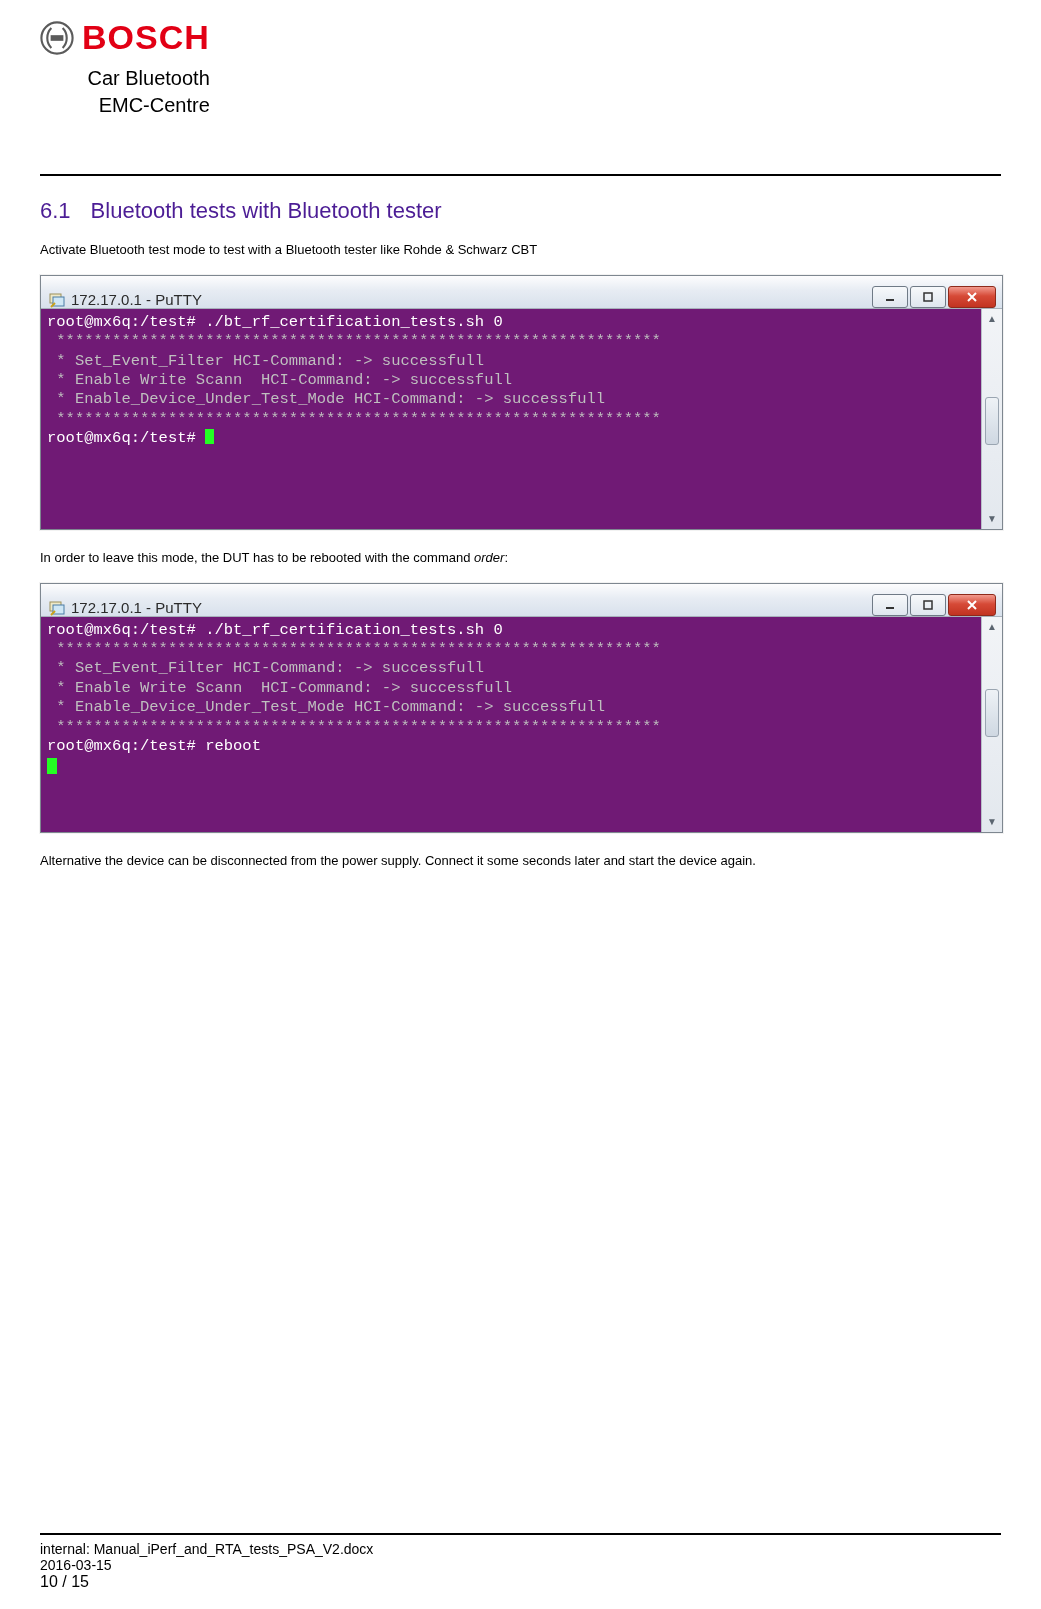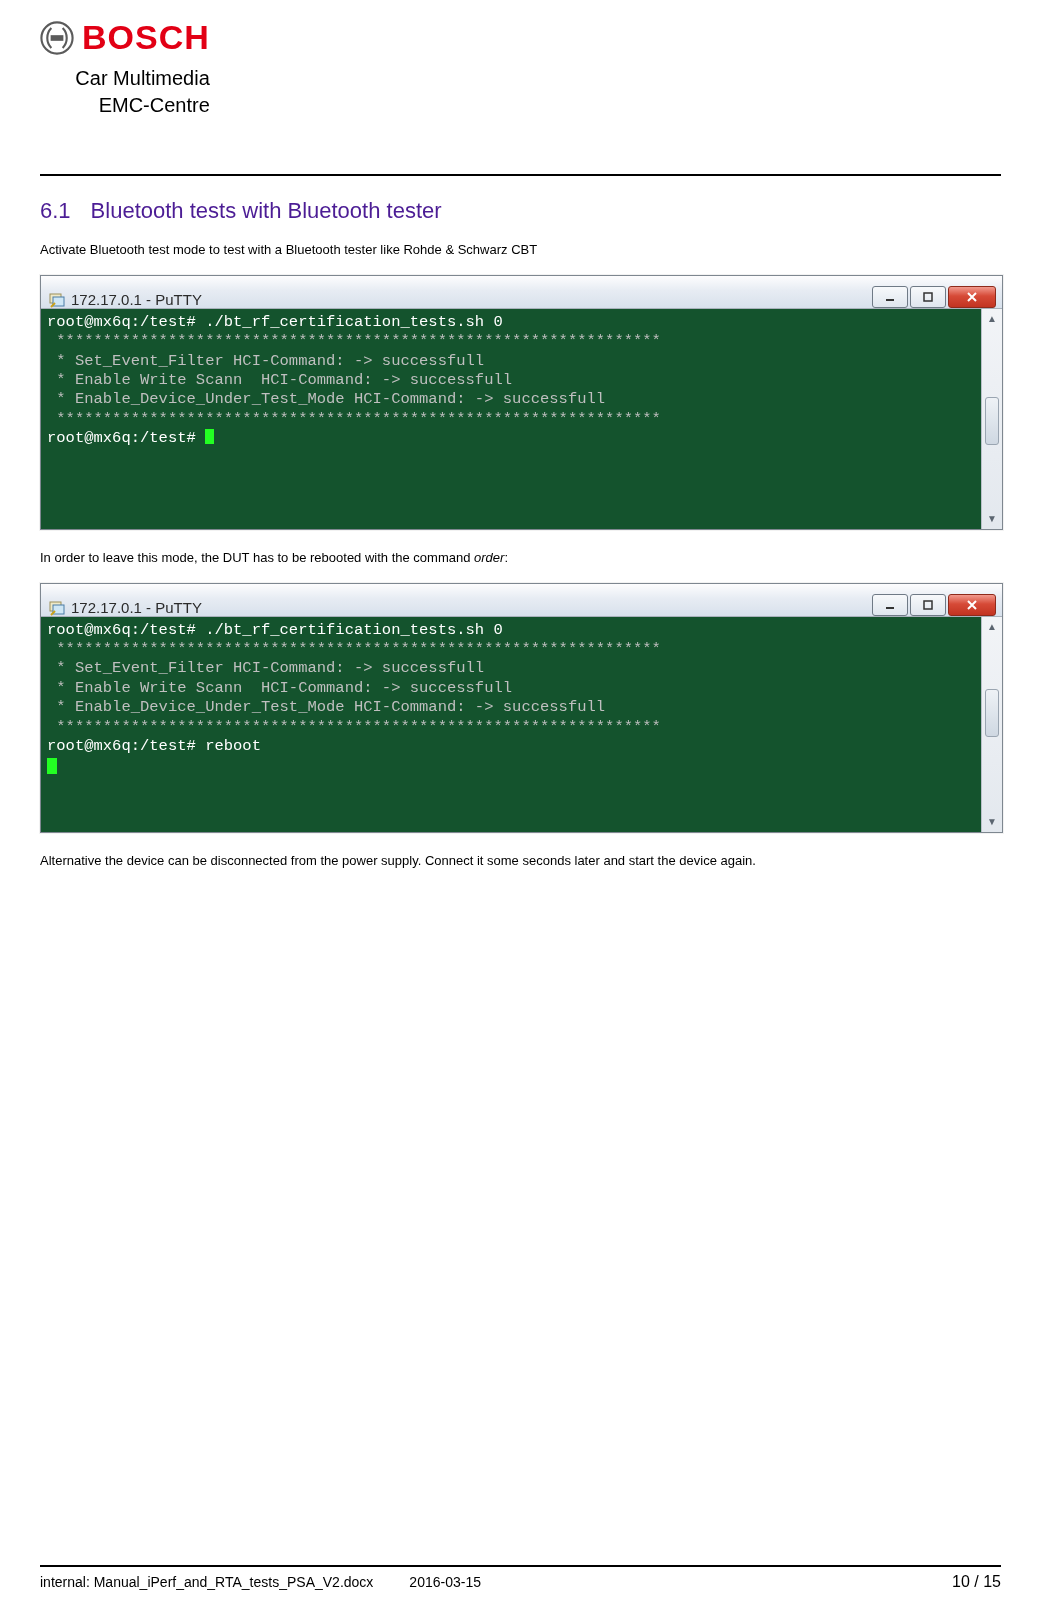--- a/index.html
+++ b/index.html
@@ -114,21 +114,21 @@
     width: 46px;
   }
   .win-btn svg { width: 12px; height: 12px; }
 
   .putty-body-wrap {
     display:flex;
     background:#000;
   }
   .putty-body {
     flex: 1 1 auto;
-    background: #14532d;
+    background: #701a75;
     color: #d5d5d5;
     font-family: "Consolas","Courier New",monospace;
     font-size: 15.5px;
     line-height: 1.25;
     padding: 4px 6px 6px 6px;
     white-space: pre;
     overflow: hidden;
   }
   .putty-body .prompt { color:#fff; }
   .putty-body .dim { color:#bfbfbf; }
@@ -168,42 +168,43 @@
   
   .footer {
     position:absolute;
     left:40px; right:40px; bottom:18px;
   }
   .footer-hr { border:none; border-top:2px solid #000; margin:0 0 6px 0;}
   .footer-row {
     display:flex;
     align-items:baseline;
     font-size:14px;
+    flex-direction:column;
   }
   .footer-left { flex:0 0 auto; }
-  .footer-date { margin-left: 36px; flex:0 0 auto; }
+  .footer-date { flex:0 0 auto; }
   .footer-spacer { flex:1 1 auto; }
   .footer-page { font-size:16px; }
 </style>
 </head>
 <body>
 
 <div class="page">
 
   <div class="header-row">
     <div class="brand-block">
       <div class="bosch-logo">
         <svg class="bosch-anker" viewBox="0 0 48 48">
           <circle cx="24" cy="24" r="22" fill="none" stroke="#5b5b5b" stroke-width="3"></circle>
           <path d="M16 10 a20 20 0 0 0 0 28 M32 10 a20 20 0 0 1 0 28" fill="none" stroke="#5b5b5b" stroke-width="3"></path>
           <rect x="15" y="20" width="18" height="8" fill="#5b5b5b"></rect>
         </svg>
         <span class="bosch-word">BOSCH</span>
       </div>
-      <div>Car Multimedia</div>
+      <div>Car Bluetooth</div>
       <div>EMC-Centre</div>
     </div>
   </div>
 
   <hr class="header-hr">
 
   <div class="section-heading">
     <span class="sec-num">6.1</span><span>Bluetooth tests with Bluetooth tester</span>
   </div>
 

